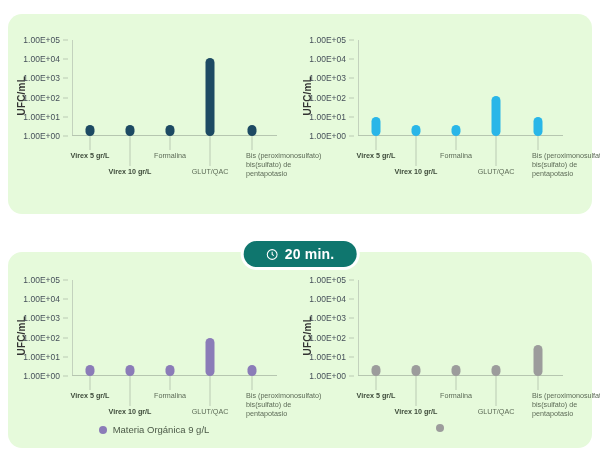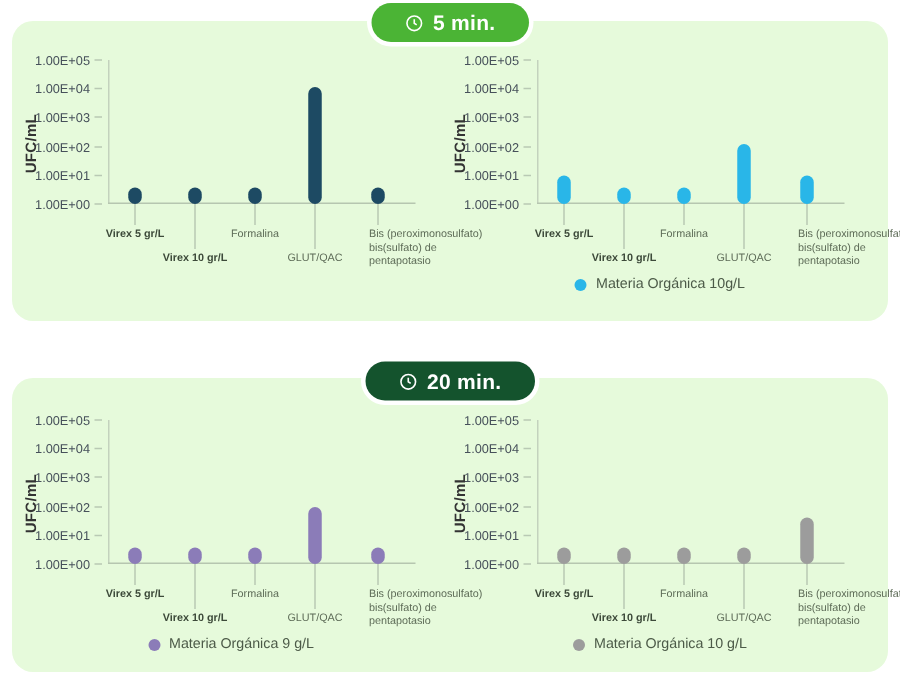--- a/index.html
+++ b/index.html
@@ -31,21 +31,21 @@
     gap:6px;
     padding:0 22px;
     color:#ffffff;
     font-weight:bold;
     font-size:14px;
     letter-spacing:.2px;
     z-index:5;
     box-shadow:0 0 0 3px #ffffff;
   }
   #pill-5 {top:2px;background:#4bb435;}
-  #pill-20{top:241px;background:#14532d;}
+  #pill-20{top:241px;background:#0f766e;}
   .pill svg{display:block;}
 
   
   .chart{
     position:absolute;
     width:280px;height:190px;
   }
   .chart.left {left:14px;}
   .chart.right{left:300px;}
   .chart-top-5 {top:24px;}
@@ -118,29 +118,20 @@
   }
   .legend .dot{
     width:8px;height:8px;border-radius:50%;display:inline-block;
   }
 </style>
 </head>
 <body>
 
 <div class="section" id="section-5">
   <div class="panel" id="panel-5"></div>
-  <div class="pill" id="pill-5">
-    <span>
-      <svg width="13" height="13" viewBox="0 0 24 24" fill="none" stroke="#ffffff" stroke-width="2">
-        <circle cx="12" cy="12" r="9"></circle>
-        <path d="M12 7v5l3 2"></path>
-      </svg>
-    </span>
-    <span>5 min.</span>
-  </div>
   <div class="chart left chart-top-5" id="c0">
       <div class="ylabel">UFC/mL</div>
       <div class="plot">
         <div class="axis-v"></div>
         <div class="axis-h"></div>
         <div class="ticks">
           <div class="tick" style="top: 0px; right: 8px;">1.00E+05</div>
           <div class="tickmark" style="top: 0px; left: 47px;"></div>
           <div class="tick" style="top: 19.2px; right: 8px;">1.00E+04</div>
           <div class="tickmark" style="top: 19.2px; left: 47px;"></div>
@@ -201,24 +192,20 @@
         <div class="leader" style="left: 98px; top: 96px; height: 14px;"></div>
         <div class="catlabel" style="top: 111px; left: 98px;">Formalina</div>
         <div class="marker" style="left: 138px; top: 56.4607px; height: 39.5393px; background: rgb(41, 182, 232);"></div>
         <div class="leader" style="left: 138px; top: 96px; height: 30px;"></div>
         <div class="catlabel" style="top: 127px; left: 138px;">GLUT/QAC</div>
         <div class="marker" style="left: 180px; top: 76.7741px; height: 19.2259px; background: rgb(41, 182, 232);"></div>
         <div class="leader" style="left: 180px; top: 96px; height: 14px;"></div>
         <div class="catlabel wide" style="top: 111px; left: 174px;">Bis (peroximonosulfato)
 bis(sulfato) de
 pentapotasio</div>
-      </div>
-      <div class="legend">
-        <span class="dot" style="background: rgb(41, 182, 232);"></span>
-        <span>Materia Orgánica 10g/L</span>
       </div>
     </div>
 </div>
 
 <div class="section" id="section-20">
   <div class="panel" id="panel-20"></div>
 </div>
 <div class="pill" id="pill-20">
   <span>
     <svg width="13" height="13" viewBox="0 0 24 24" fill="none" stroke="#ffffff" stroke-width="2">
@@ -302,15 +289,14 @@
       <div class="leader" style="left: 138px; top: 96px; height: 30px;"></div>
       <div class="catlabel" style="top: 127px; left: 138px;">GLUT/QAC</div>
       <div class="marker" style="left: 180px; top: 64.6393px; height: 31.3607px; background: rgb(156, 156, 156);"></div>
       <div class="leader" style="left: 180px; top: 96px; height: 14px;"></div>
       <div class="catlabel wide" style="top: 111px; left: 174px;">Bis (peroximonosulfato)
 bis(sulfato) de
 pentapotasio</div>
     </div>
     <div class="legend">
       <span class="dot" style="background: rgb(156, 156, 156);"></span>
-      <span>Materia Orgánica 10 g/L</span>
     </div>
   </div>
 
 </body></html>

